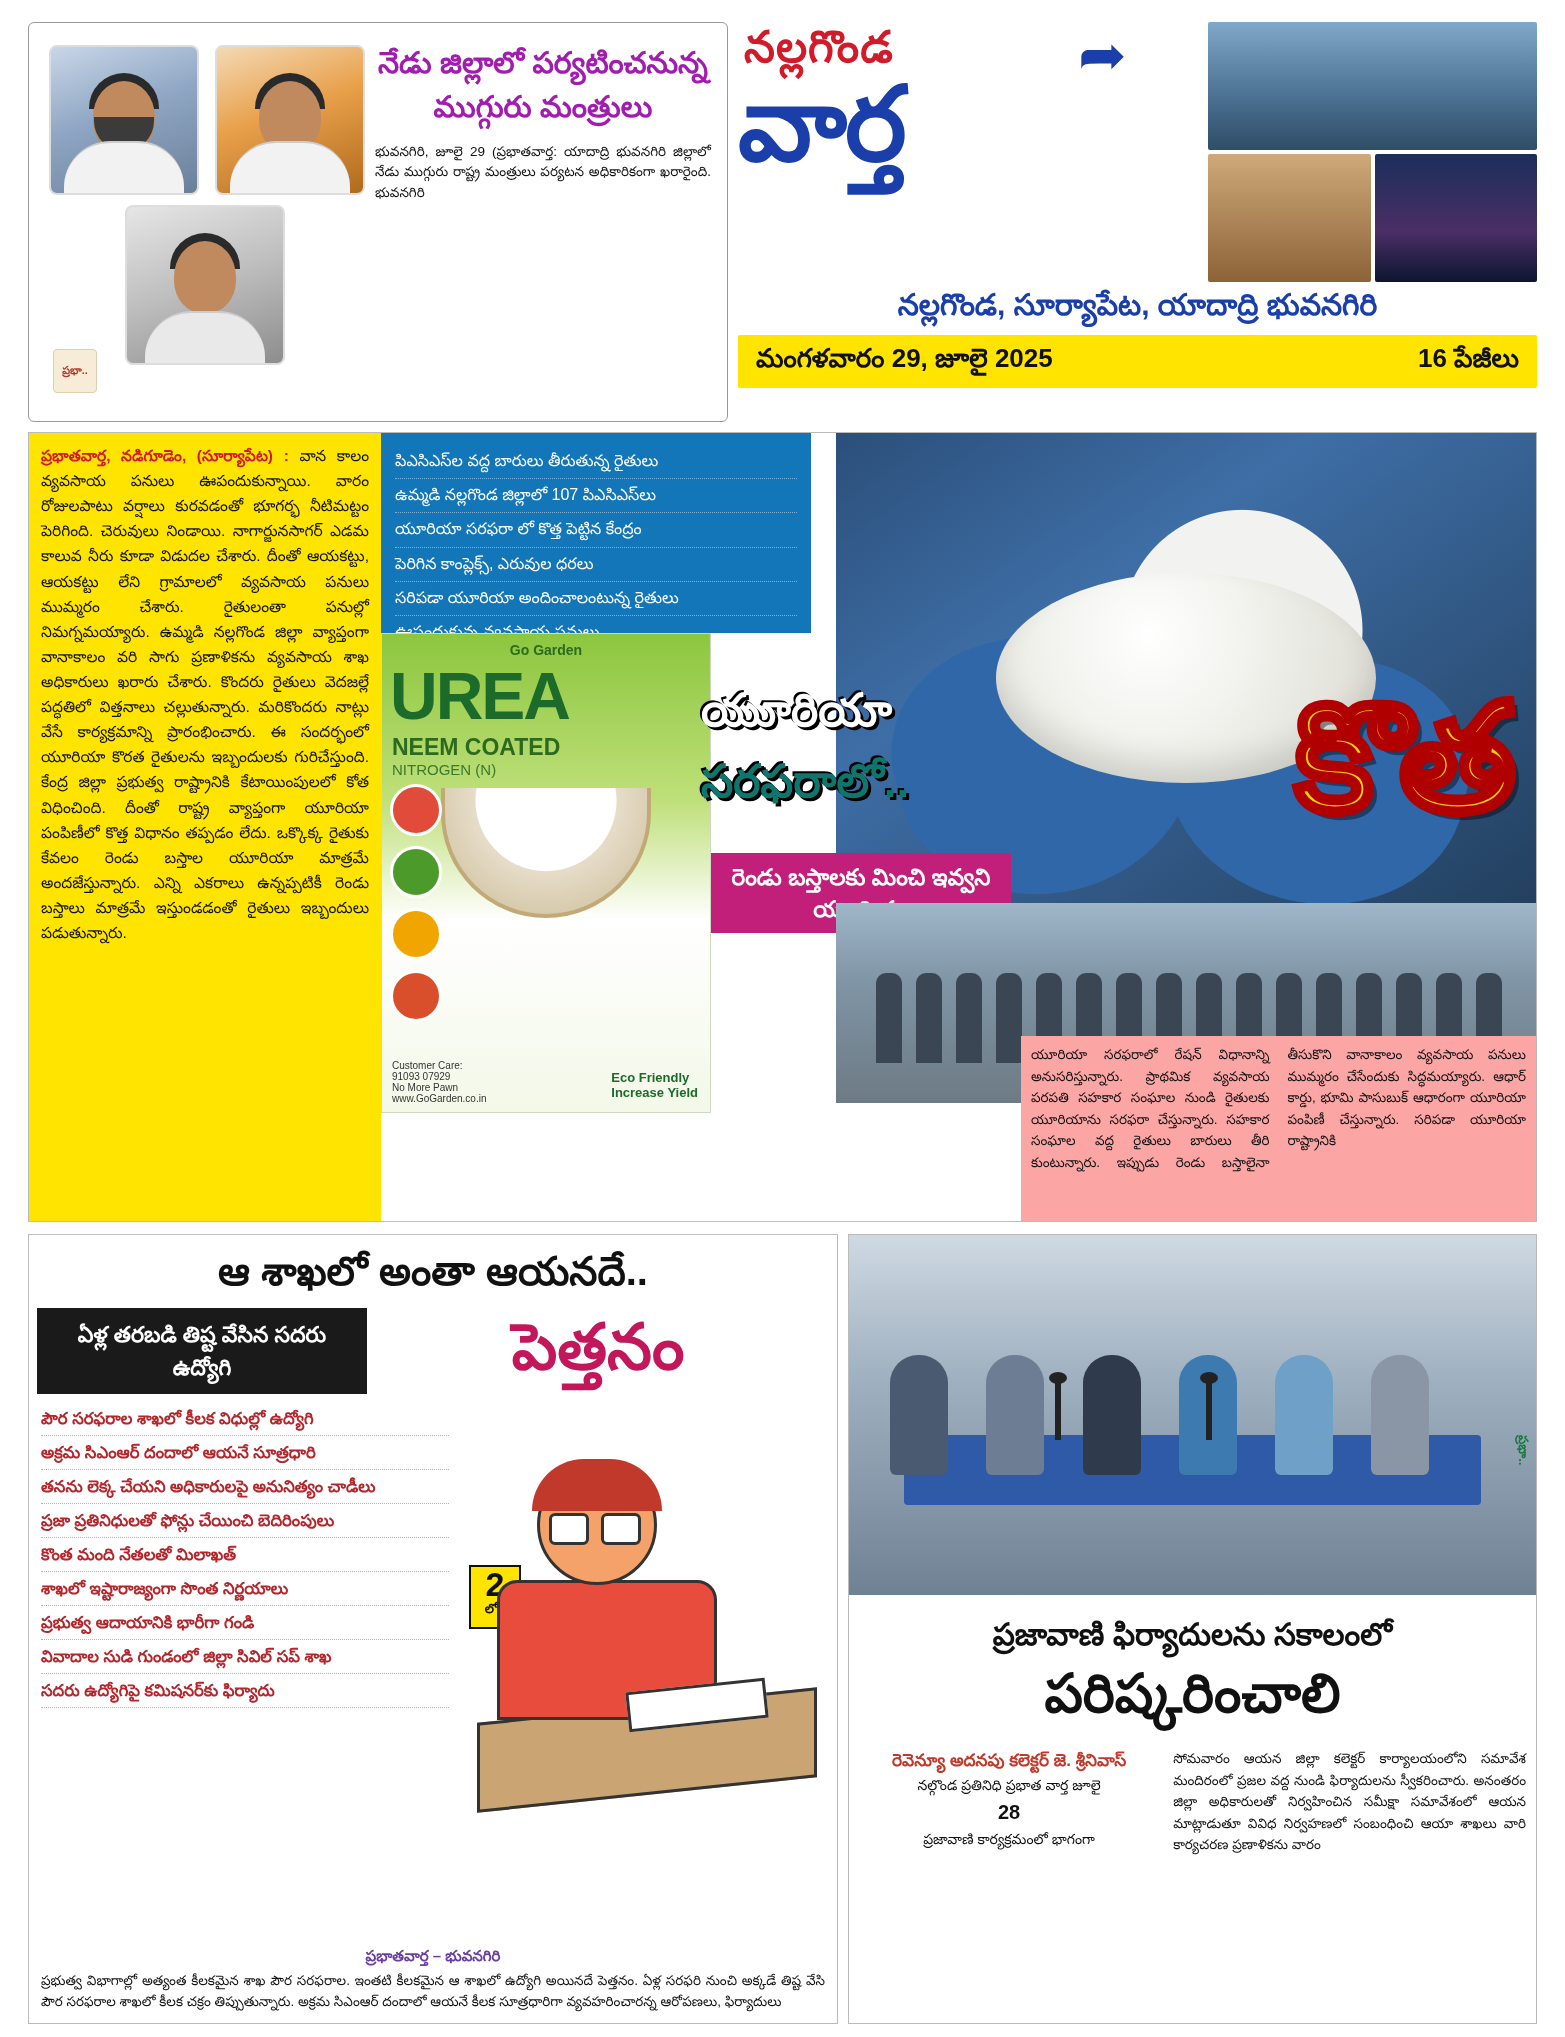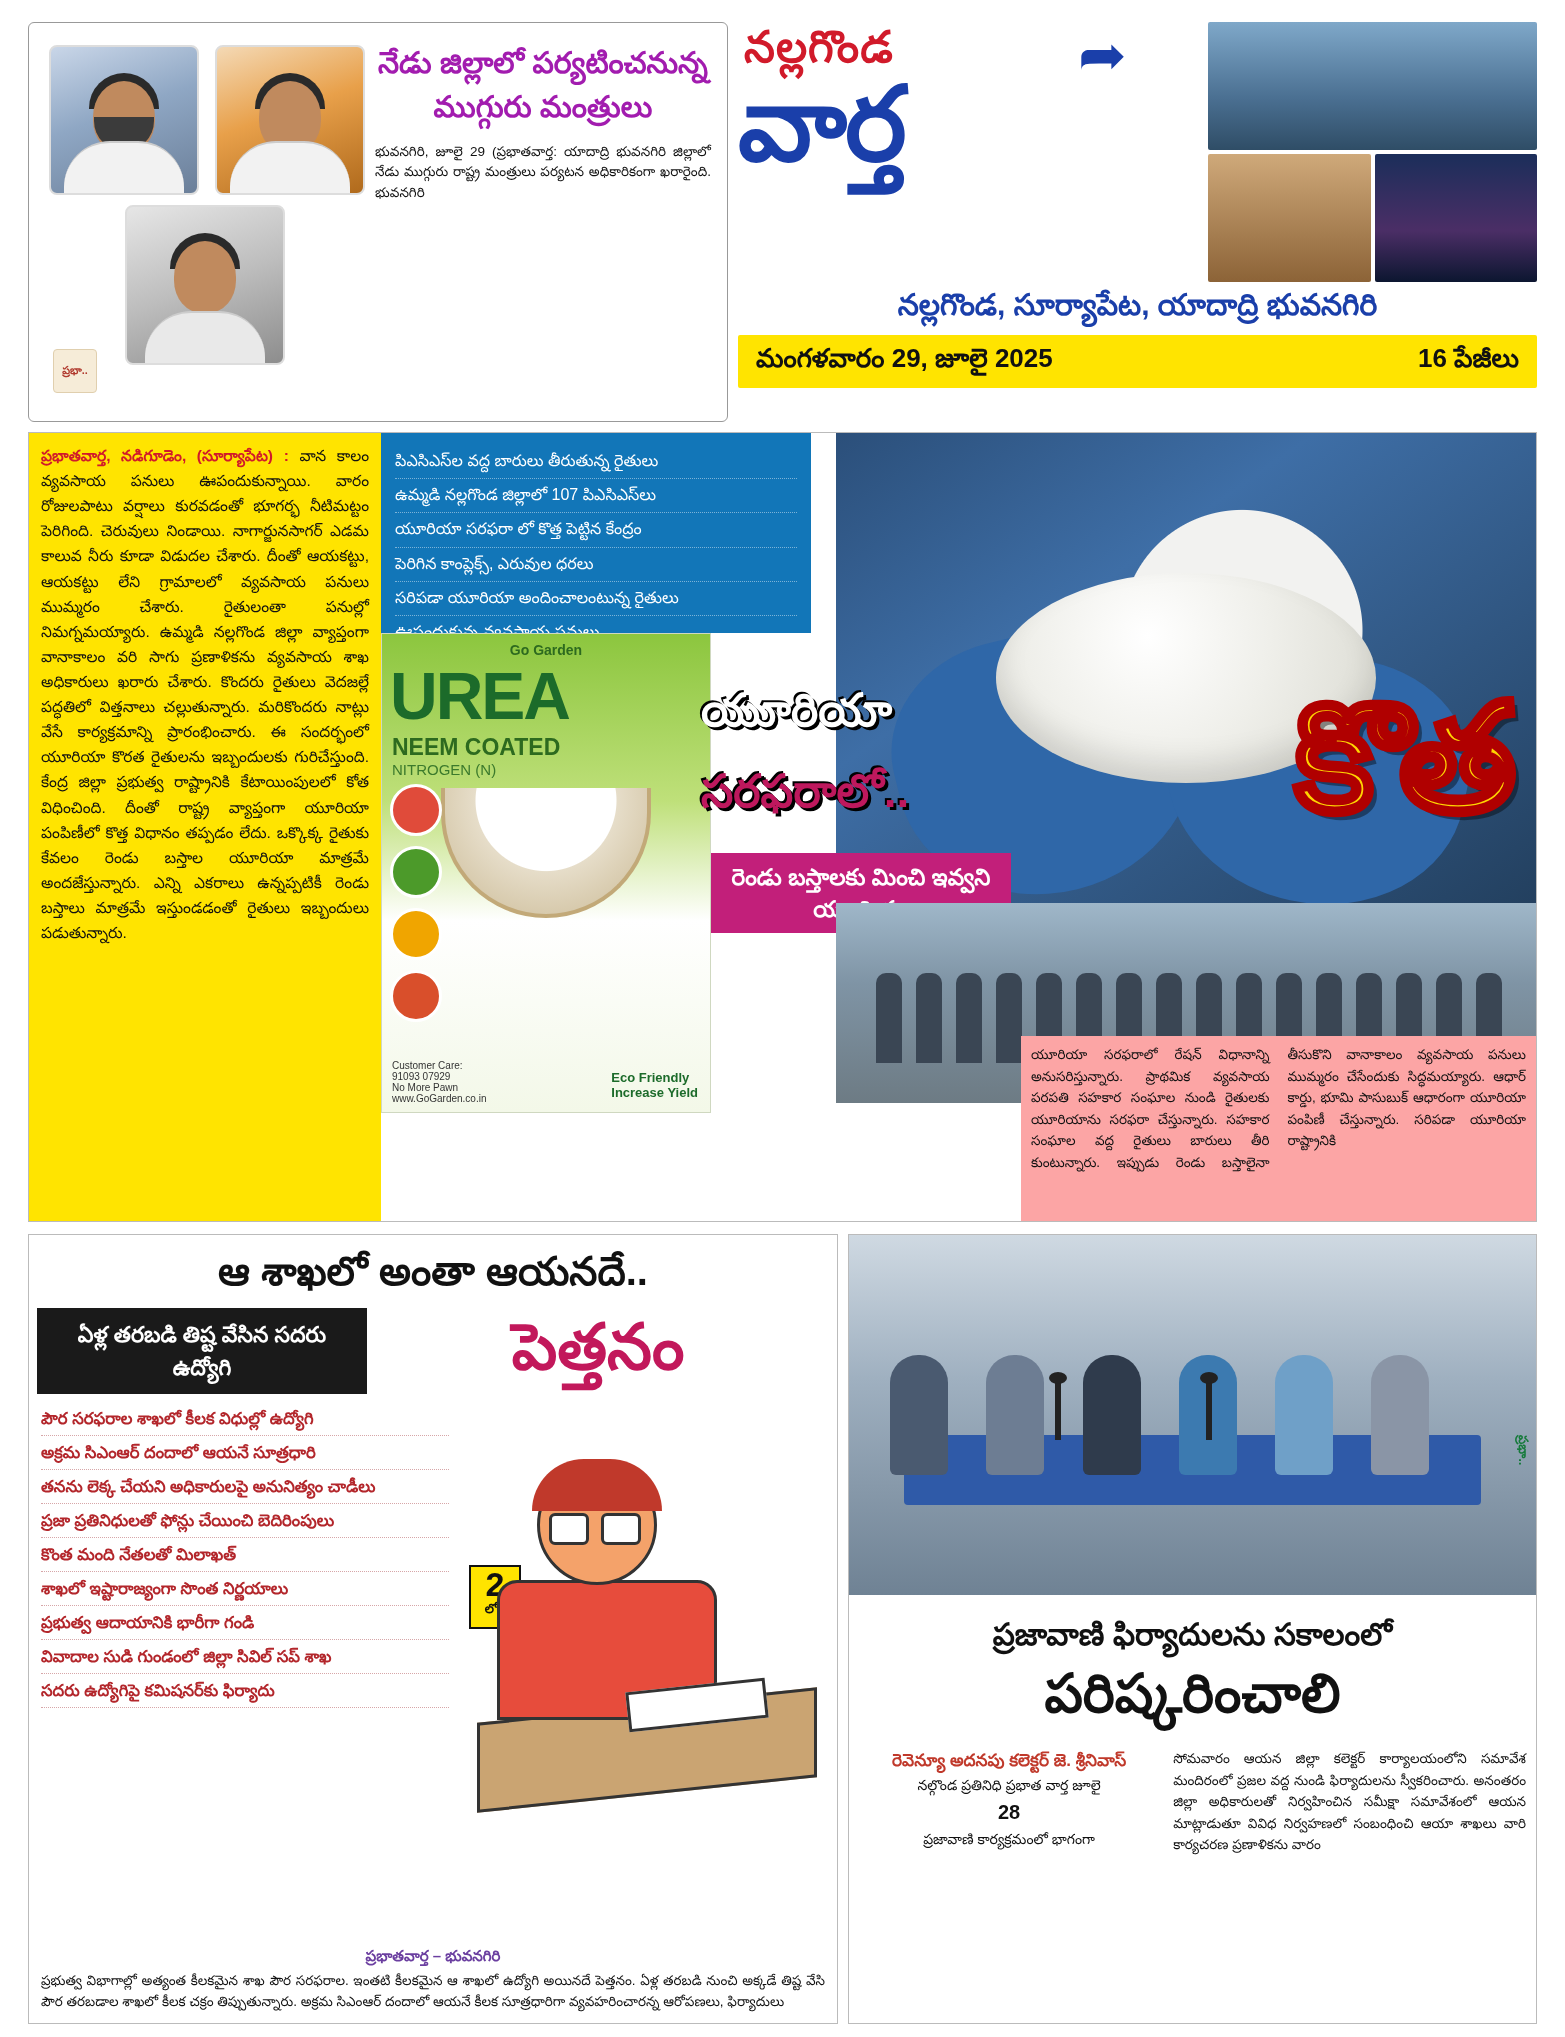--- a/index.html
+++ b/index.html
@@ -128,21 +128,21 @@
   .veg { position:absolute; left:8px; width:52px; height:52px; border-radius:50%; border:3px solid #fff; }
   .v1 { top:150px; background:#e04b3a; }
   .v2 { top:212px; background:#4c9a2a; }
   .v3 { top:274px; background:#f0a500; }
   .v4 { top:336px; background:#d94f2b; }
 
   .overlay-title {
     position:absolute; left: 320px; top: 250px; width: 780px; pointer-events:none;
   }
   .ot1 { font-size: 46px; font-weight:bold; color:#fff; text-shadow: 3px 3px 0 #000, -2px -2px 0 #000; }
-  .ot2 { font-size: 46px; font-weight:bold; color:#be185d; text-shadow: 3px 3px 0 #000, -2px -2px 0 #000; margin-top: 16px;}
+  .ot2 { font-size: 46px; font-weight:bold; color:#0f766e; text-shadow: 3px 3px 0 #000, -2px -2px 0 #000; margin-top: 6px;}
   .kotha {
     position:absolute; right: 20px; top: 250px; font-size: 150px; font-weight:bold;
     color:#ffd400; -webkit-text-stroke: 6px #b00000; text-shadow: 6px 6px 0 rgba(0,0,0,.4);
     line-height: 1;
   }
   .magenta-box {
     position:absolute; left: 330px; top: 420px; width: 300px; background:#c21f7a;
     color:#fff; font-size: 23px; font-weight:bold; text-align:center; padding: 8px 6px; line-height:1.4;
   }
   .crowd {
@@ -388,21 +388,21 @@
         <div class="toon-body"></div>
         <div class="toon-head"></div>
         <div class="toon-hair"></div>
         <div class="toon-glass tg1"></div>
         <div class="toon-glass tg2"></div>
         <div class="toon-papers"></div>
       </div>
 
       <div class="bl-foot">
         <div class="byline">ప్రభాతవార్త – భువనగిరి</div>
-        <div>ప్రభుత్వ విభాగాల్లో అత్యంత కీలకమైన శాఖ పౌర సరఫరాల. ఇంతటి కీలకమైన ఆ శాఖలో ఉద్యోగి అయినదే పెత్తనం. ఏళ్ల తరబడి నుంచి అక్కడే తిష్ట వేసి పౌర తరబడాల శాఖలో కీలక చక్రం తిప్పుతున్నారు. అక్రమ సిఎంఆర్ దందాలో ఆయనే కీలక సూత్రధారిగా వ్యవహరించారన్న ఆరోపణలు, ఫిర్యాదులు</div>
+        <div>ప్రభుత్వ విభాగాల్లో అత్యంత కీలకమైన శాఖ పౌర సరఫరాల. ఇంతటి కీలకమైన ఆ శాఖలో ఉద్యోగి అయినదే పెత్తనం. ఏళ్ల సరఫరి నుంచి అక్కడే తిష్ట వేసి పౌర సరఫరాల శాఖలో కీలక చక్రం తిప్పుతున్నారు. అక్రమ సిఎంఆర్ దందాలో ఆయనే కీలక సూత్రధారిగా వ్యవహరించారన్న ఆరోపణలు, ఫిర్యాదులు</div>
       </div>
     </div>
 
     <div class="br">
       <div class="meeting">
         <div class="mtable"></div>
         <div class="mperson" style="left:6%; background:#4a5a70;"></div>
         <div class="mperson" style="left:20%; background:#6d7d93;"></div>
         <div class="mperson" style="left:34%; background:#2f3b4c;"></div>
         <div class="mperson" style="left:48%; background:#3c7ab0;"></div>

